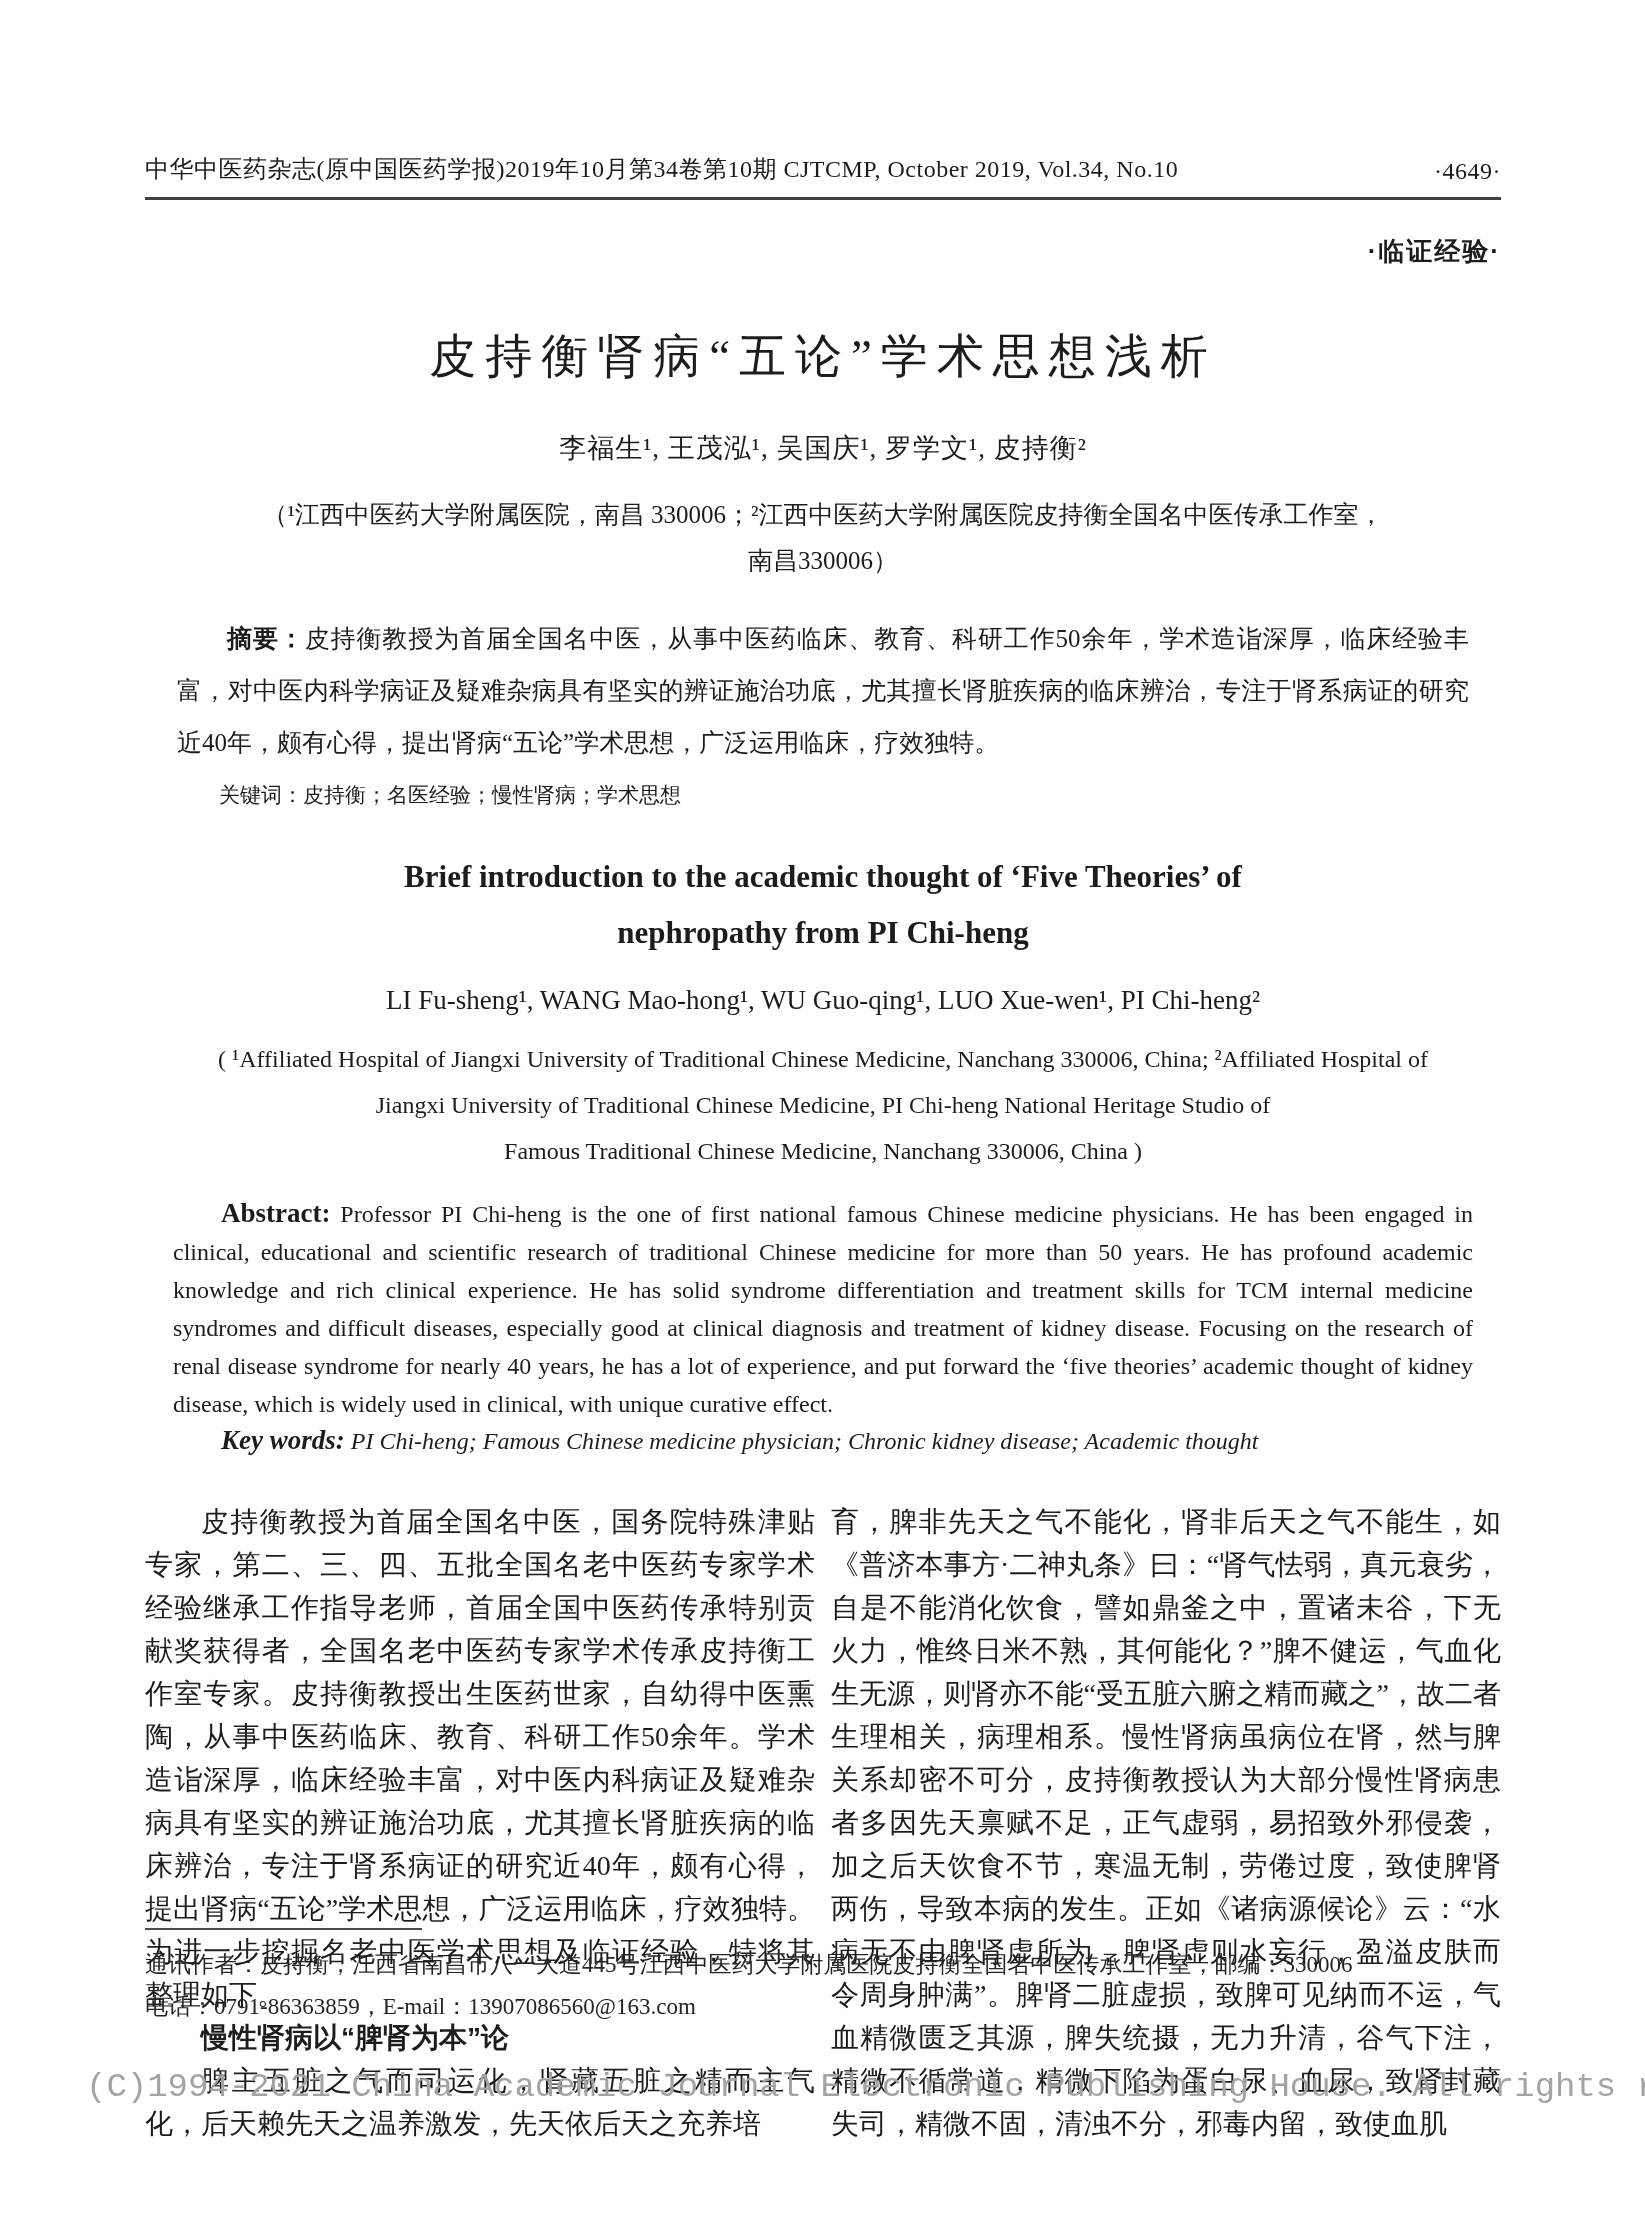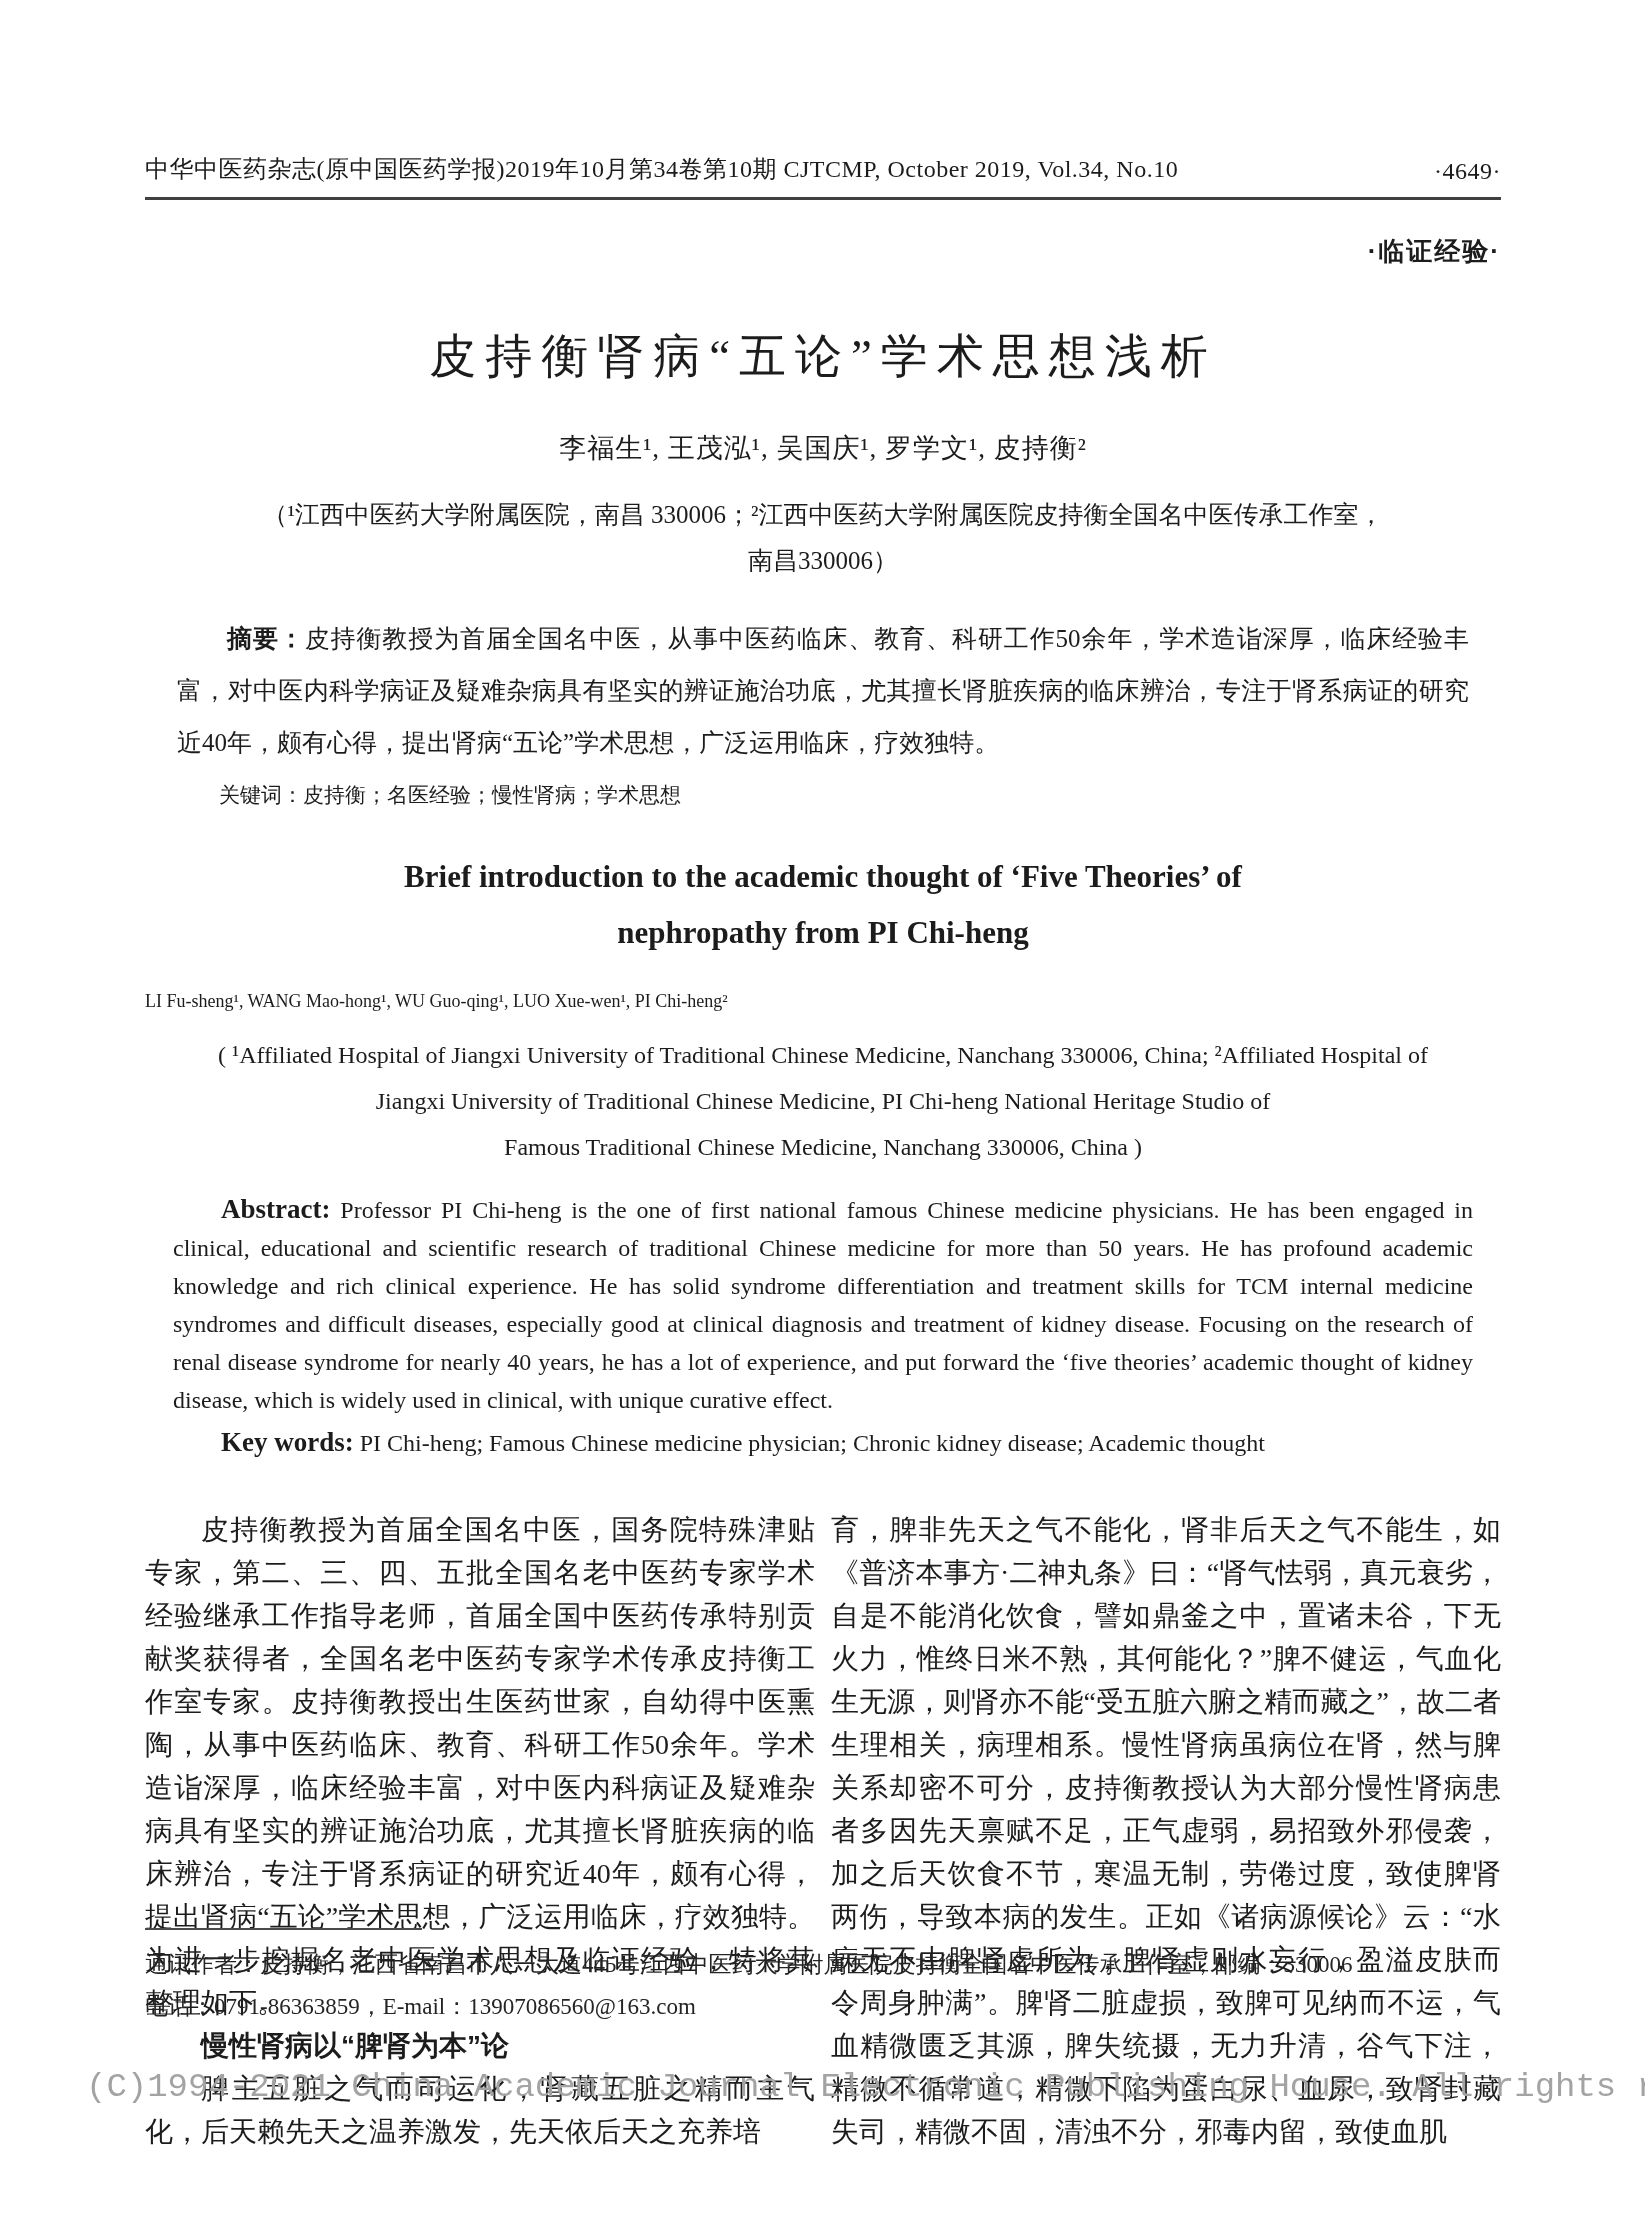--- a/index.html
+++ b/index.html
@@ -16,26 +16,26 @@
   .section-label{text-align:right;font-family:"Liberation Sans", sans-serif;
     font-weight:bold;font-size:26px;margin-top:34px;letter-spacing:2px;}
   .title-zh{text-align:center;font-size:47px;letter-spacing:9px;margin-top:56px;}
   .authors-zh{text-align:center;font-size:27px;margin-top:42px;letter-spacing:1px;}
   .affil-zh{text-align:center;font-size:25px;line-height:46px;margin-top:26px;}
   .block-zh{font-size:25px;line-height:52px;text-align:justify;margin:28px 32px 0 32px;
     text-indent:2em;}
   .block-zh .label-b{font-family:"Liberation Sans", sans-serif;font-weight:bold;}
   .keywords-zh{font-size:21px;line-height:52px;text-align:justify;margin:0 32px;text-indent:2em;}
   .title-en{text-align:center;font-weight:bold;font-size:31px;line-height:56px;margin-top:28px;}
-  .authors-en{font-size:18px;margin-top:30px;}
+  .authors-en{text-align:center;font-size:27px;margin-top:24px;}
   .affil-en{text-align:center;font-size:24px;line-height:46px;margin-top:20px;}
   .abstract-en{font-size:24px;line-height:38px;text-align:justify;margin:20px 28px 0 28px;
     text-indent:2em;}
   .abstract-en .label-b,.keywords-en .label-b{font-weight:bold;font-size:27px;}
-  .keywords-en{font-size:24px;line-height:46px;margin:0 28px;text-indent:2em;}
+  .keywords-en{font-size:24px;line-height:34px;margin:0 28px;text-indent:2em;font-style:italic;}
   .body-columns{display:flex;gap:16px;margin-top:42px;
     font-size:28px;line-height:43px;text-align:justify;}
   .column{flex:1;min-width:0;}
   .body-para{margin:0;}
   .body-para.indent{text-indent:2em;}
   .body-heading{font-family:"Liberation Sans", sans-serif;font-weight:bold;text-indent:2em;}
   .footer{position:absolute;left:145px;top:1928px;width:1355px;z-index:2;}
   .footnote-divider{width:277px;border-top:2px solid #4a4a4a;margin-bottom:14px;}
   .footnote{font-size:23px;line-height:42px;color:#242424;}
   .watermark{position:absolute;left:86px;top:2068px;width:1377px;z-index:1;

